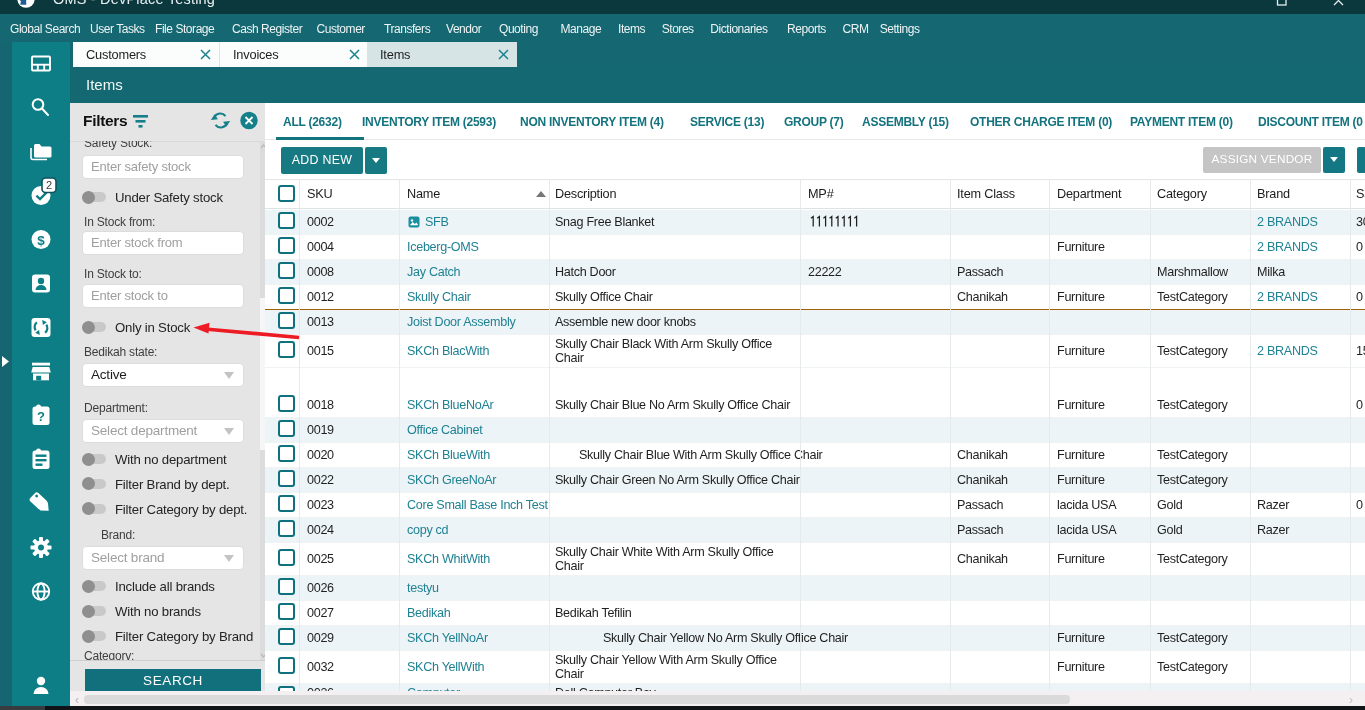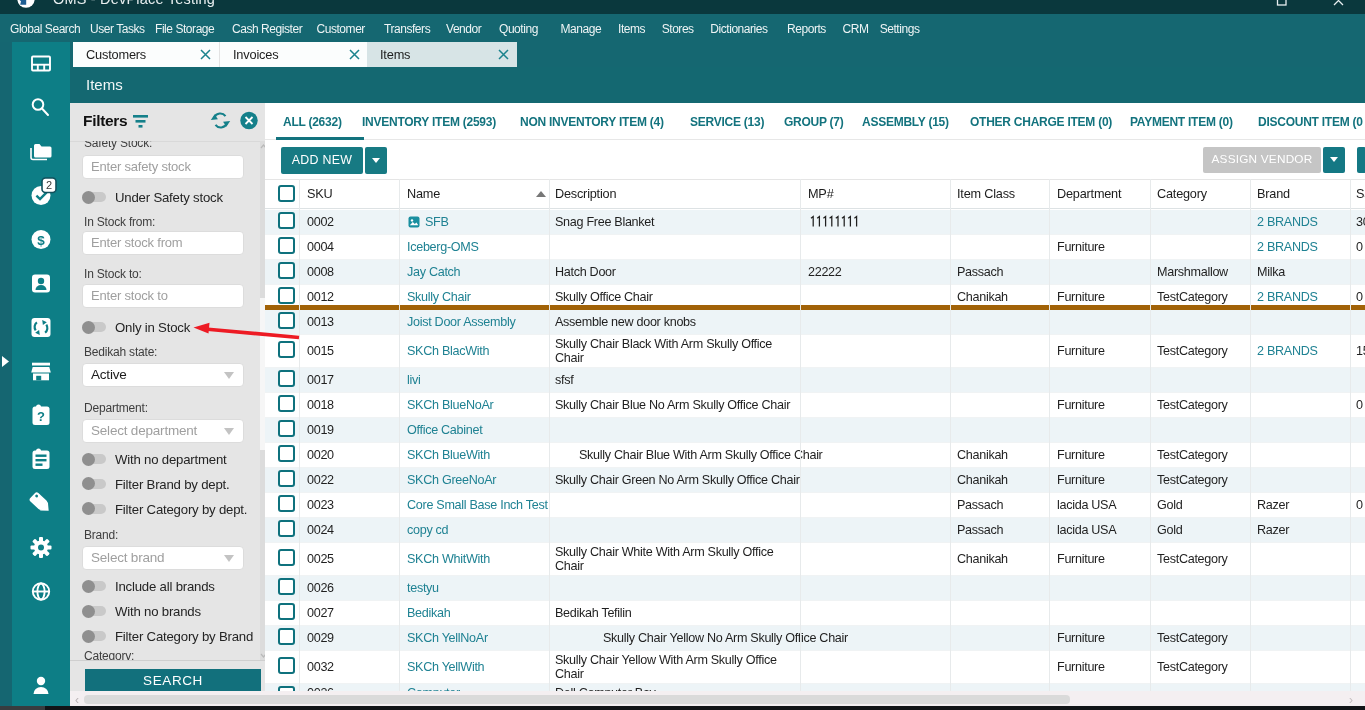--- a/index.html
+++ b/index.html
@@ -226,21 +226,21 @@
         <div class="tog" style="top:337.5px;">
           <div class="pill"></div>
           <div class="knob"></div>
         </div>
         <div class="tlabel" style="top:337.5px;">Filter Brand by dept.</div>
         <div class="tog" style="top:362.5px;">
           <div class="pill"></div>
           <div class="knob"></div>
         </div>
         <div class="tlabel" style="top:362.5px;">Filter Category by dept.</div>
-        <div class="flabel" style="top:388.5px;">Brand:</div>
+        <div class="flabel" style="top:388.5px;margin-left:17px;">Brand:</div>
         <div class="fselect" style="top:406.5px; color:#9f9f9f;">Select brand<span class="tri"></span></div>
         <div class="tog" style="top:440px;">
           <div class="pill"></div>
           <div class="knob"></div>
         </div>
         <div class="tlabel" style="top:440px;">Include all brands</div>
         <div class="tog" style="top:465px;">
           <div class="pill"></div>
           <div class="knob"></div>
         </div>
@@ -344,21 +344,21 @@
     <span class="cell" style="left:42px;top:5px;">0008</span>
     <span class="cell link" style="left:142px;top:5px;">Jay Catch</span>
     <span class="cell" style="left:290px;top:5px;">Hatch Door</span>
     <span class="cell" style="left:543px;top:5px;">22222</span>
     <span class="cell" style="left:692px;top:5px;">Passach</span>
     <span class="cell" style="left:792px;top:5px;"></span>
     <span class="cell" style="left:892px;top:5px;">Marshmallow</span>
     <span class="cell " style="left:992px;top:5px;">Milka</span>
     <span class="cell" style="left:1091px;top:5px;"></span>
   </div>
-      <div class="row" style="top:105.5px;height:25px;background:#ffffff;border-bottom:5px solid #a16207;">
+      <div class="row" style="top:105.5px;height:25px;background:#ffffff;border-bottom:1px solid #a16207;">
     <div class="cb" style="top:2px;"></div>
     <span class="cell" style="left:42px;top:5px;">0012</span>
     <span class="cell link" style="left:142px;top:5px;">Skully Chair</span>
     <span class="cell" style="left:290px;top:5px;">Skully Office Chair</span>
     <span class="cell" style="left:543px;top:5px;"></span>
     <span class="cell" style="left:692px;top:5px;">Chanikah</span>
     <span class="cell" style="left:792px;top:5px;">Furniture</span>
     <span class="cell" style="left:892px;top:5px;">TestCategory</span>
     <span class="cell link" style="left:992px;top:5px;">2 BRANDS</span>
     <span class="cell" style="left:1091px;top:5px;">0</span>
@@ -380,32 +380,20 @@
     <span class="cell" style="left:42px;top:9px;">0015</span>
     <span class="cell link" style="left:142px;top:9px;">SKCh BlacWith</span>
     <span class="cell" style="left:290px;top:2.5px;">Skully Chair Black With Arm Skully Office<br>Chair</span>
     <span class="cell" style="left:543px;top:9px;"></span>
     <span class="cell" style="left:692px;top:9px;"></span>
     <span class="cell" style="left:792px;top:9px;">Furniture</span>
     <span class="cell" style="left:892px;top:9px;">TestCategory</span>
     <span class="cell link" style="left:992px;top:9px;">2 BRANDS</span>
     <span class="cell" style="left:1091px;top:9px;">15</span>
   </div>
-      <div class="row" style="top:188.5px;height:25px;background:#edf4f7;border-bottom:1px solid #f0f3f4;">
-    <div class="cb" style="top:2px;"></div>
-    <span class="cell" style="left:42px;top:5px;">0017</span>
-    <span class="cell link" style="left:142px;top:5px;">livi</span>
-    <span class="cell" style="left:290px;top:5px;">sfsf</span>
-    <span class="cell" style="left:543px;top:5px;"></span>
-    <span class="cell" style="left:692px;top:5px;"></span>
-    <span class="cell" style="left:792px;top:5px;"></span>
-    <span class="cell" style="left:892px;top:5px;"></span>
-    <span class="cell " style="left:992px;top:5px;"></span>
-    <span class="cell" style="left:1091px;top:5px;"></span>
-  </div>
       <div class="row" style="top:213.5px;height:25px;background:#ffffff;border-bottom:1px solid #f0f3f4;">
     <div class="cb" style="top:2px;"></div>
     <span class="cell" style="left:42px;top:5px;">0018</span>
     <span class="cell link" style="left:142px;top:5px;">SKCh BlueNoAr</span>
     <span class="cell" style="left:290px;top:5px;">Skully Chair Blue No Arm Skully Office Chair</span>
     <span class="cell" style="left:543px;top:5px;"></span>
     <span class="cell" style="left:692px;top:5px;"></span>
     <span class="cell" style="left:792px;top:5px;">Furniture</span>
     <span class="cell" style="left:892px;top:5px;">TestCategory</span>
     <span class="cell " style="left:992px;top:5px;"></span>

